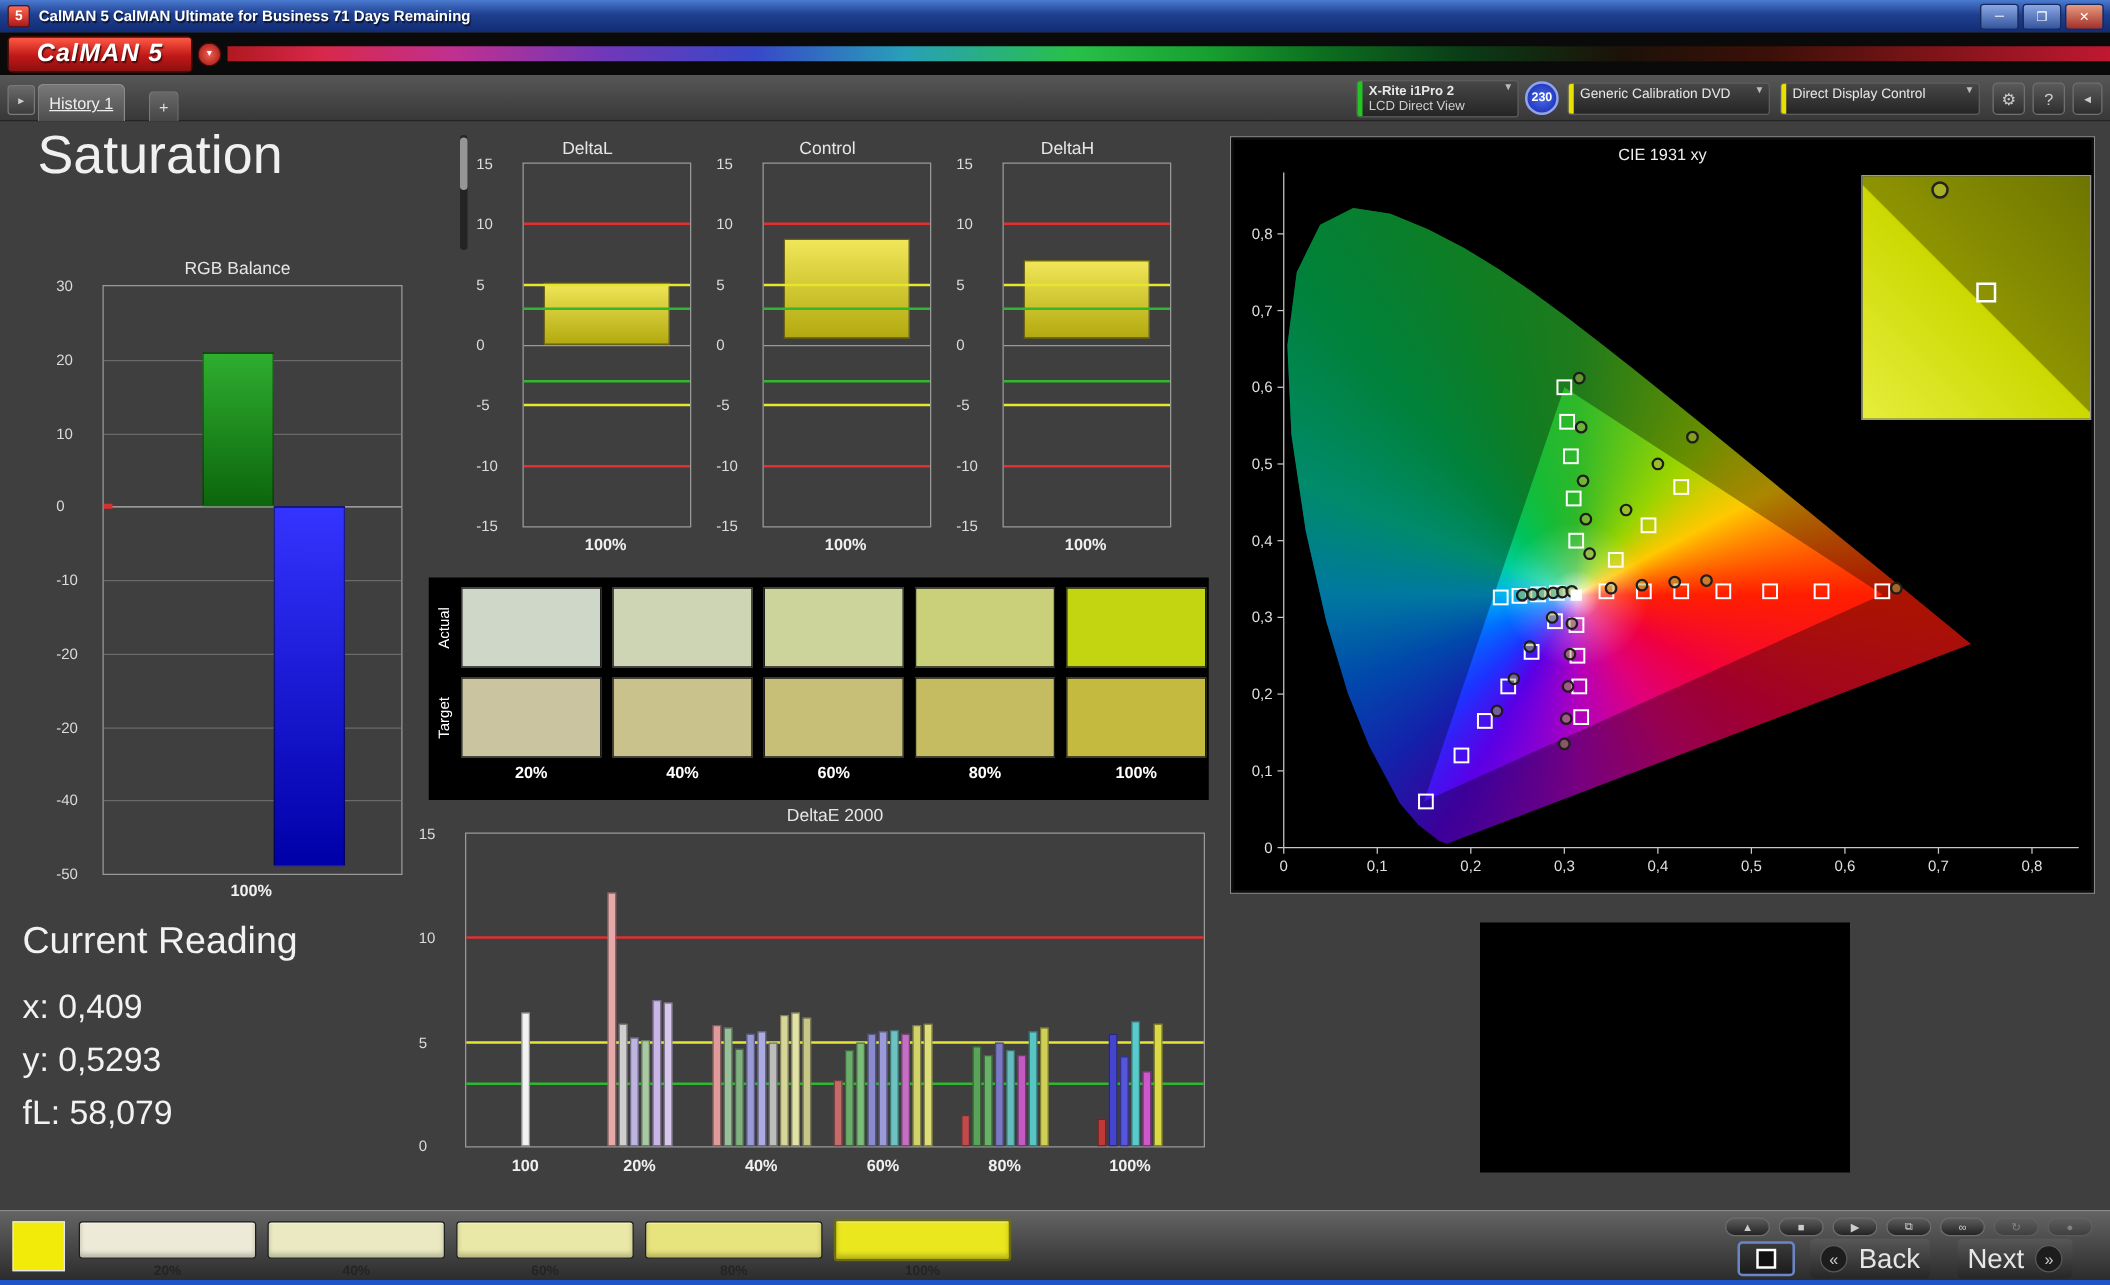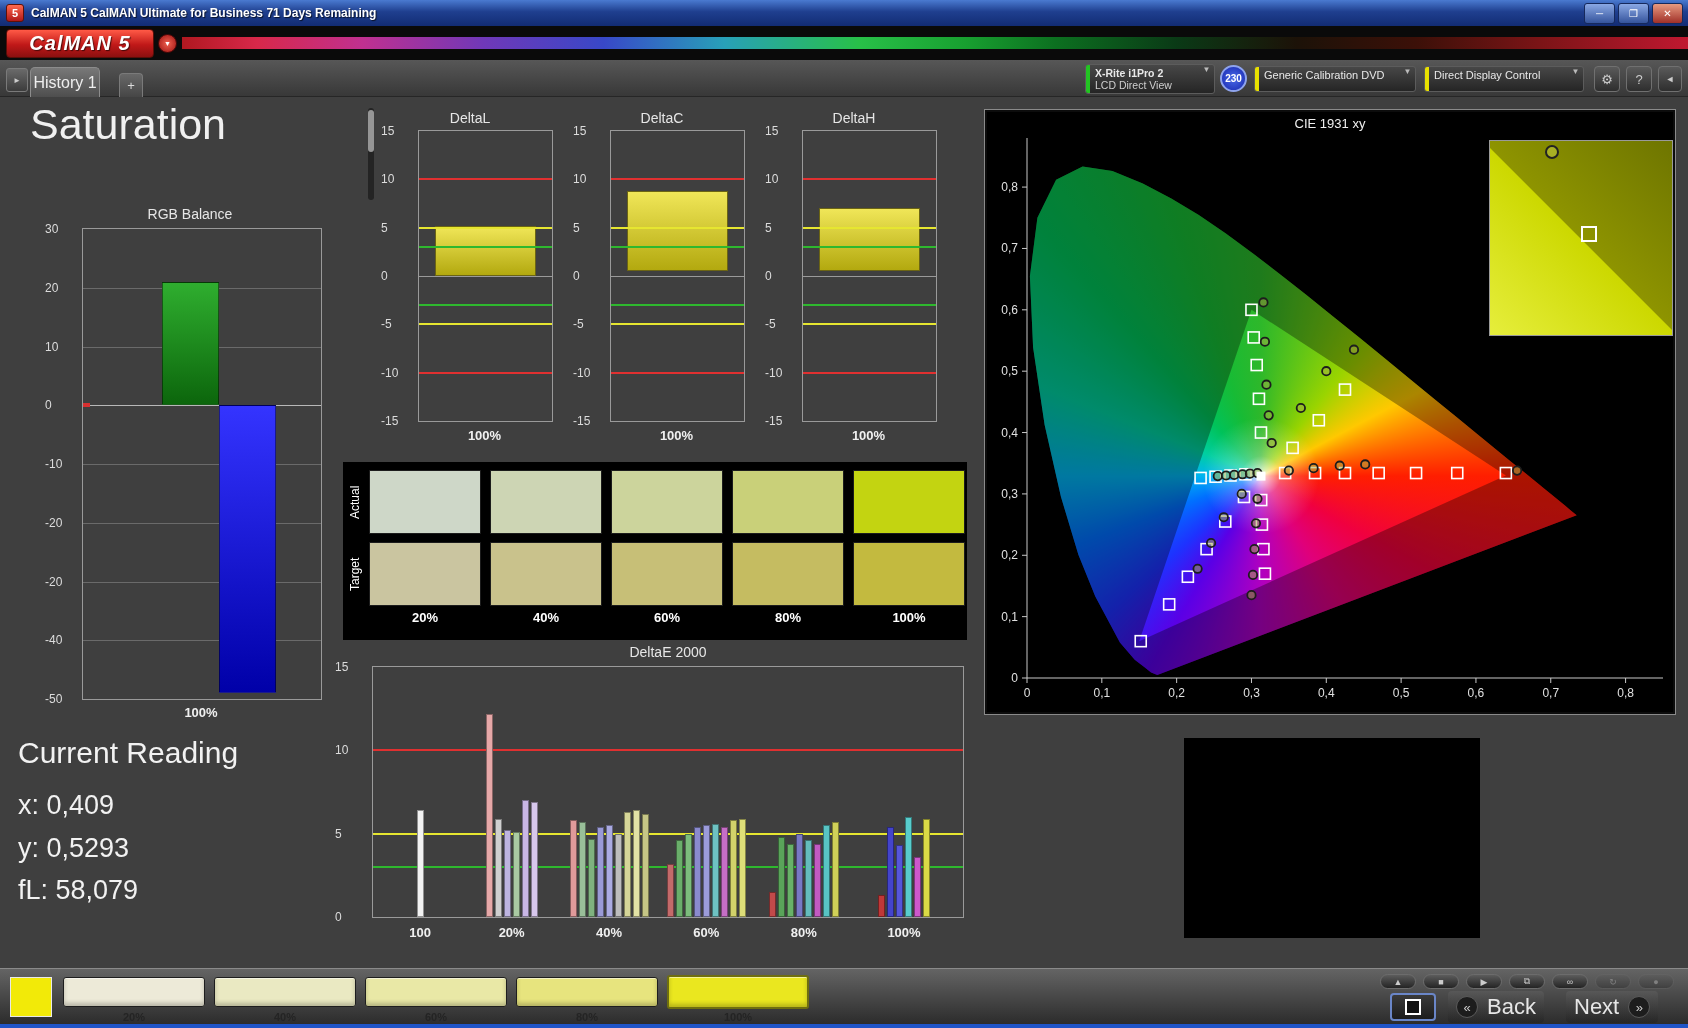--- a/index.html
+++ b/index.html
@@ -27,22 +27,22 @@
     display:flex;align-items:center;justify-content:center;}
   #rainbow{position:absolute;left:182px;top:11px;right:0;height:12px;
     background:linear-gradient(90deg,#b01820 0%,#d8284a 5%,#c03090 12%,#7038b8 20%,#3848c8 28%,#28a0b8 36%,#28c048 45%,#18a030 52%,#0c7020 58%,#0a3a16 66%,#1c1208 74%,#3c1008 82%,#7a1416 90%,#c01830 100%);}
 
   
   #tabbar{position:absolute;left:0;top:60px;width:1688px;height:37px;background:linear-gradient(#575757,#383838);
     border-bottom:1px solid #262626;box-sizing:border-box;}
   #panelToggle{position:absolute;left:6px;top:8px;width:20px;height:22px;background:linear-gradient(#6a6a6a,#3c3c3c);
     border:1px solid #7a7a7a;border-radius:3px;color:#ccc;font-size:8px;display:flex;align-items:center;justify-content:center;}
   #historyTab{position:absolute;left:30px;top:7px;width:70px;height:30px;background:linear-gradient(#787878,#4e4e4e);
-    border:1px solid #8c8c8c;border-bottom:none;border-radius:5px 5px 0 0;color:#eee;font-size:16px;
-    display:flex;align-items:center;justify-content:center;box-sizing:border-box;}
+    border:1px solid #8c8c8c;border-bottom:none;border-radius:5px 5px 0 0;color:#eee;font-size:13px;
+    display:flex;align-items:center;justify-content:center;box-sizing:border-box;text-decoration:underline;}
   #plusTab{position:absolute;left:119px;top:13px;width:24px;height:24px;background:linear-gradient(#686868,#464646);
     border:1px solid #7a7a7a;border-bottom:none;border-radius:4px 4px 0 0;color:#ddd;font-size:13px;
     display:flex;align-items:center;justify-content:center;box-sizing:border-box;}
   .drop{position:absolute;background:linear-gradient(#474747,#252525);border:1px solid #5c5c5c;border-radius:3px;
     display:flex;align-items:flex-start;color:#e8e8e8;box-sizing:border-box;}
   .cbar{width:4px;align-self:stretch;border-radius:2px 0 0 2px;}
   .dtext{flex:1;padding:2px 5px;font-size:11px;line-height:1.15;white-space:nowrap;overflow:hidden;}
   .dtext .l1{font-weight:bold;font-size:10.5px;}
   .dtext .l2{font-size:10.5px;color:#cfcfcf;}
   .darr{width:15px;color:#bbb;font-size:8px;text-align:center;}
@@ -241,21 +241,21 @@
         <div class="refline" style="top: 47.3333px; background: rgb(224, 48, 48);"></div>
         <div class="refline" style="top: 240.667px; background: rgb(224, 48, 48);"></div>
         <div class="refline" style="top: 95.6667px; background: rgb(230, 230, 48);"></div>
         <div class="refline" style="top: 192.333px; background: rgb(230, 230, 48);"></div>
         <div class="refline" style="top: 115px; background: rgb(46, 184, 46);"></div>
         <div class="refline" style="top: 173px; background: rgb(46, 184, 46);"></div>
       </div>
     <div class="dxlabel">100%</div>
   </div>
   <div class="dchart" style="left:576px;">
-    <div class="chart-title">DeltaC</div>
+    <div class="chart-title">Control</div>
     <div class="dplot" id="plot-deltaC">
         <div class="ytick" style="top: -7px;">15</div>
         <div class="ytick" style="top: 41.3333px;">10</div>
         <div class="ytick" style="top: 89.6667px;">5</div>
         <div class="ytick" style="top: 138px;">0</div>
         <div class="ytick" style="top: 186.333px;">-5</div>
         <div class="ytick" style="top: 234.667px;">-10</div>
         <div class="ytick" style="top: 283px;">-15</div>
         <div class="hline" style="top: 145px; background: rgb(154, 154, 154);"></div>
         <div class="bar" style="left: 15.96px; width: 101.08px; top: 59.9333px; height: 80.2333px; background: linear-gradient(rgb(240, 230, 88), rgb(179, 169, 15)); border: 1px solid rgb(107, 100, 20);"></div>

